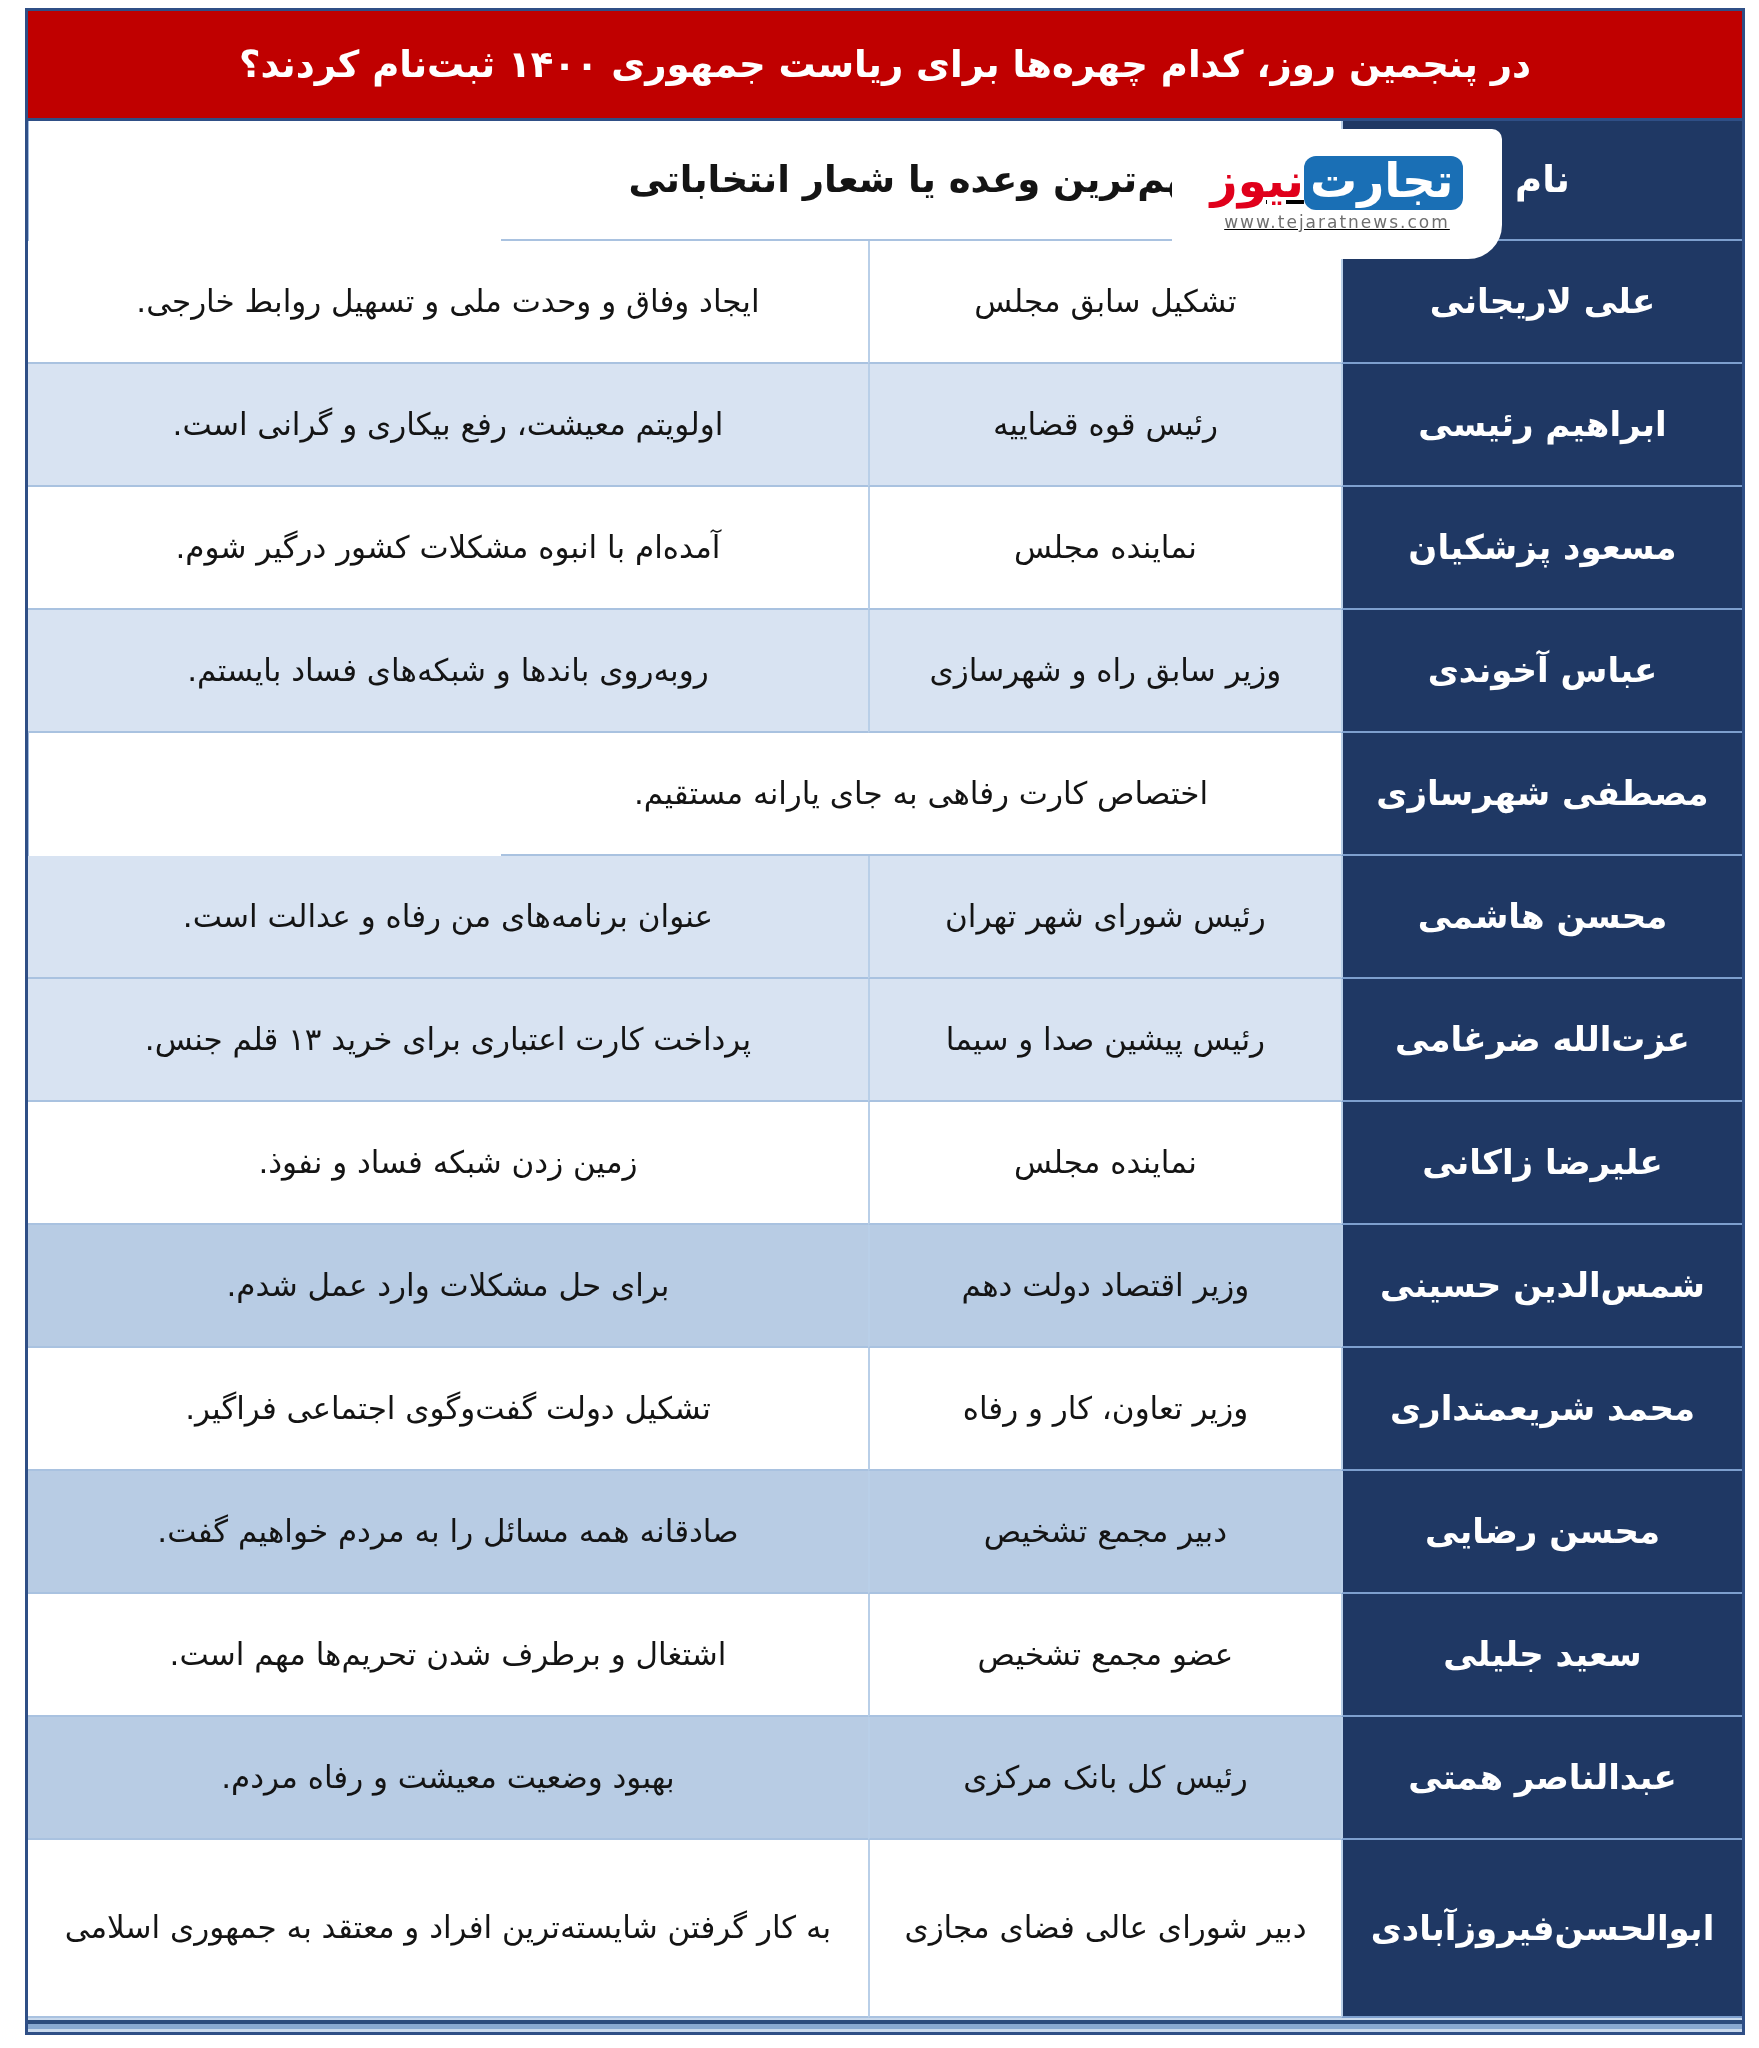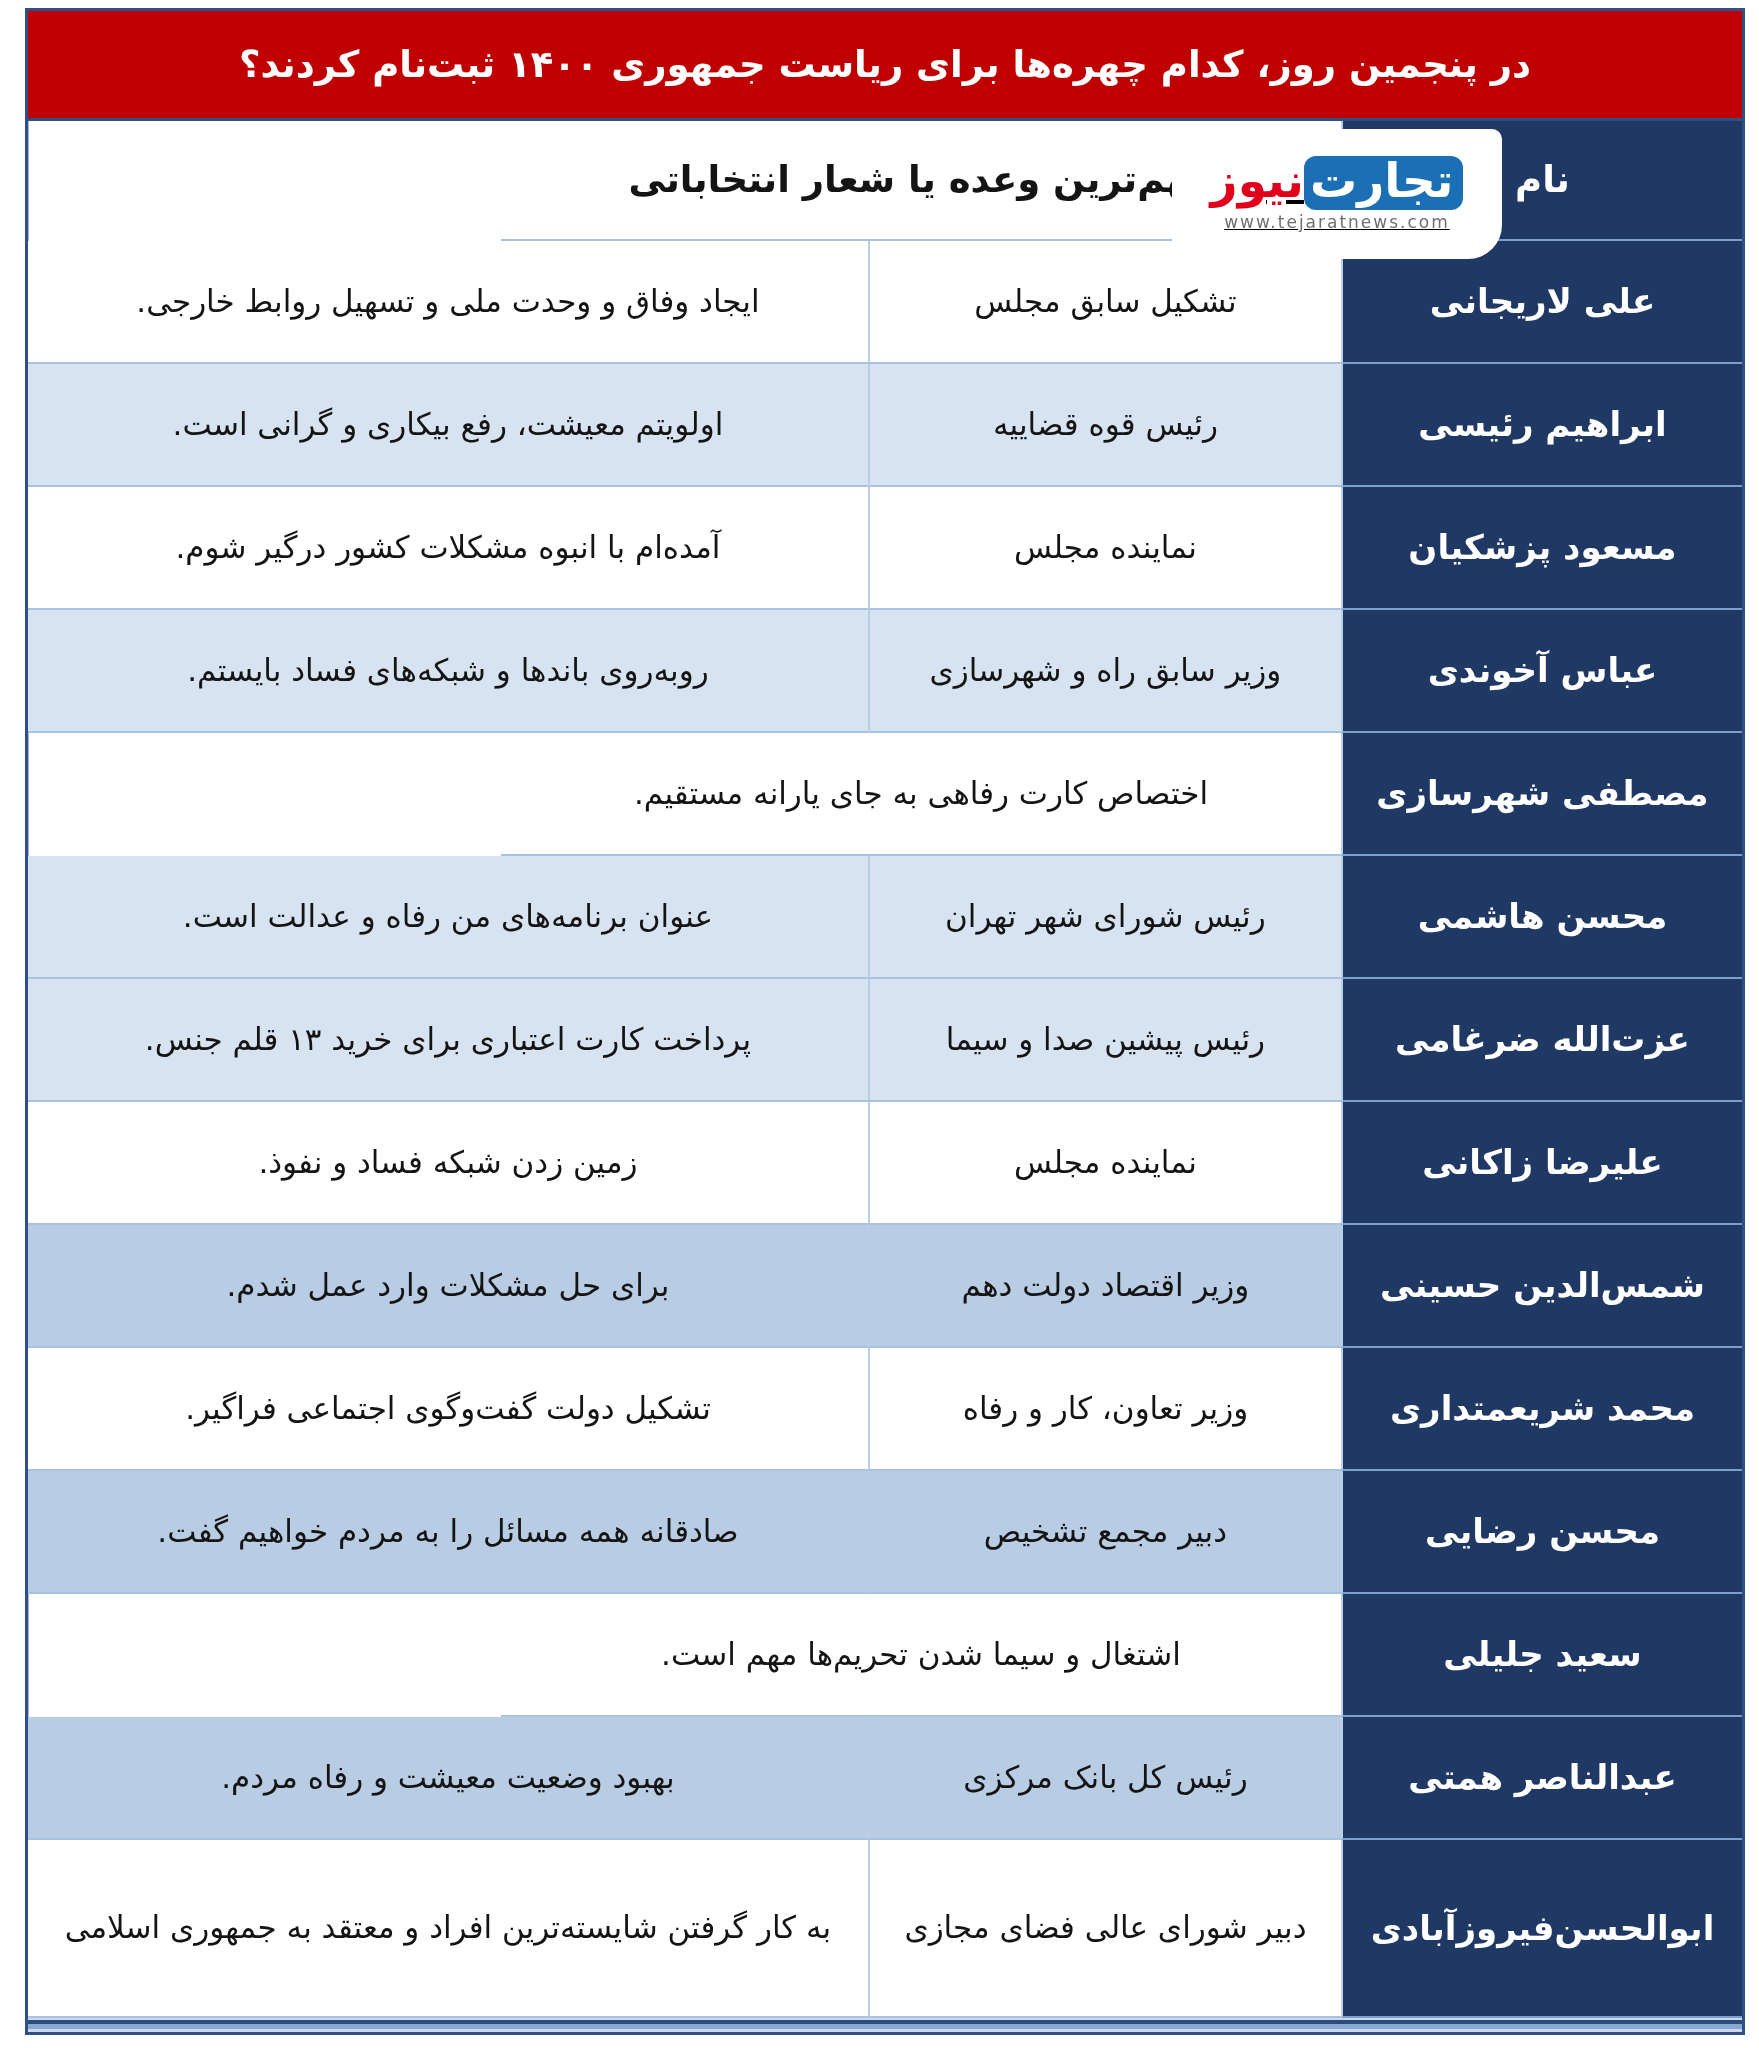--- a/index.html
+++ b/index.html
@@ -181,21 +181,22 @@
         <div class="cell c-pos">وزیر تعاون، کار و رفاه</div>
         <div class="cell c-prom">تشکیل دولت گفت‌وگوی اجتماعی فراگیر.</div>
       </div>
       <div class="row r-medium">
         <div class="cell c-name">محسن رضایی</div>
         <div class="cell c-pos">دبیر مجمع تشخیص</div>
         <div class="cell c-prom">صادقانه همه مسائل را به مردم خواهیم گفت.</div>
       </div>
       <div class="row r-white">
         <div class="cell c-name">سعید جلیلی</div>
-        <div class="cell c-prom">اشتغال و سیما شدن تحریم‌ها مهم است.</div>
+        <div class="cell c-pos">عضو مجمع تشخیص</div>
+        <div class="cell c-prom">اشتغال و برطرف شدن تحریم‌ها مهم است.</div>
       </div>
       <div class="row r-medium">
         <div class="cell c-name">عبدالناصر همتی</div>
         <div class="cell c-pos">رئیس کل بانک مرکزی</div>
         <div class="cell c-prom">بهبود وضعیت معیشت و رفاه مردم.</div>
       </div>
       <div class="row r-white tall">
         <div class="cell c-name">ابوالحسن‌فیروزآبادی</div>
         <div class="cell c-pos">دبیر شورای عالی فضای مجازی</div>
         <div class="cell c-prom">به کار گرفتن شایسته‌ترین افراد و معتقد به جمهوری اسلامی</div>

